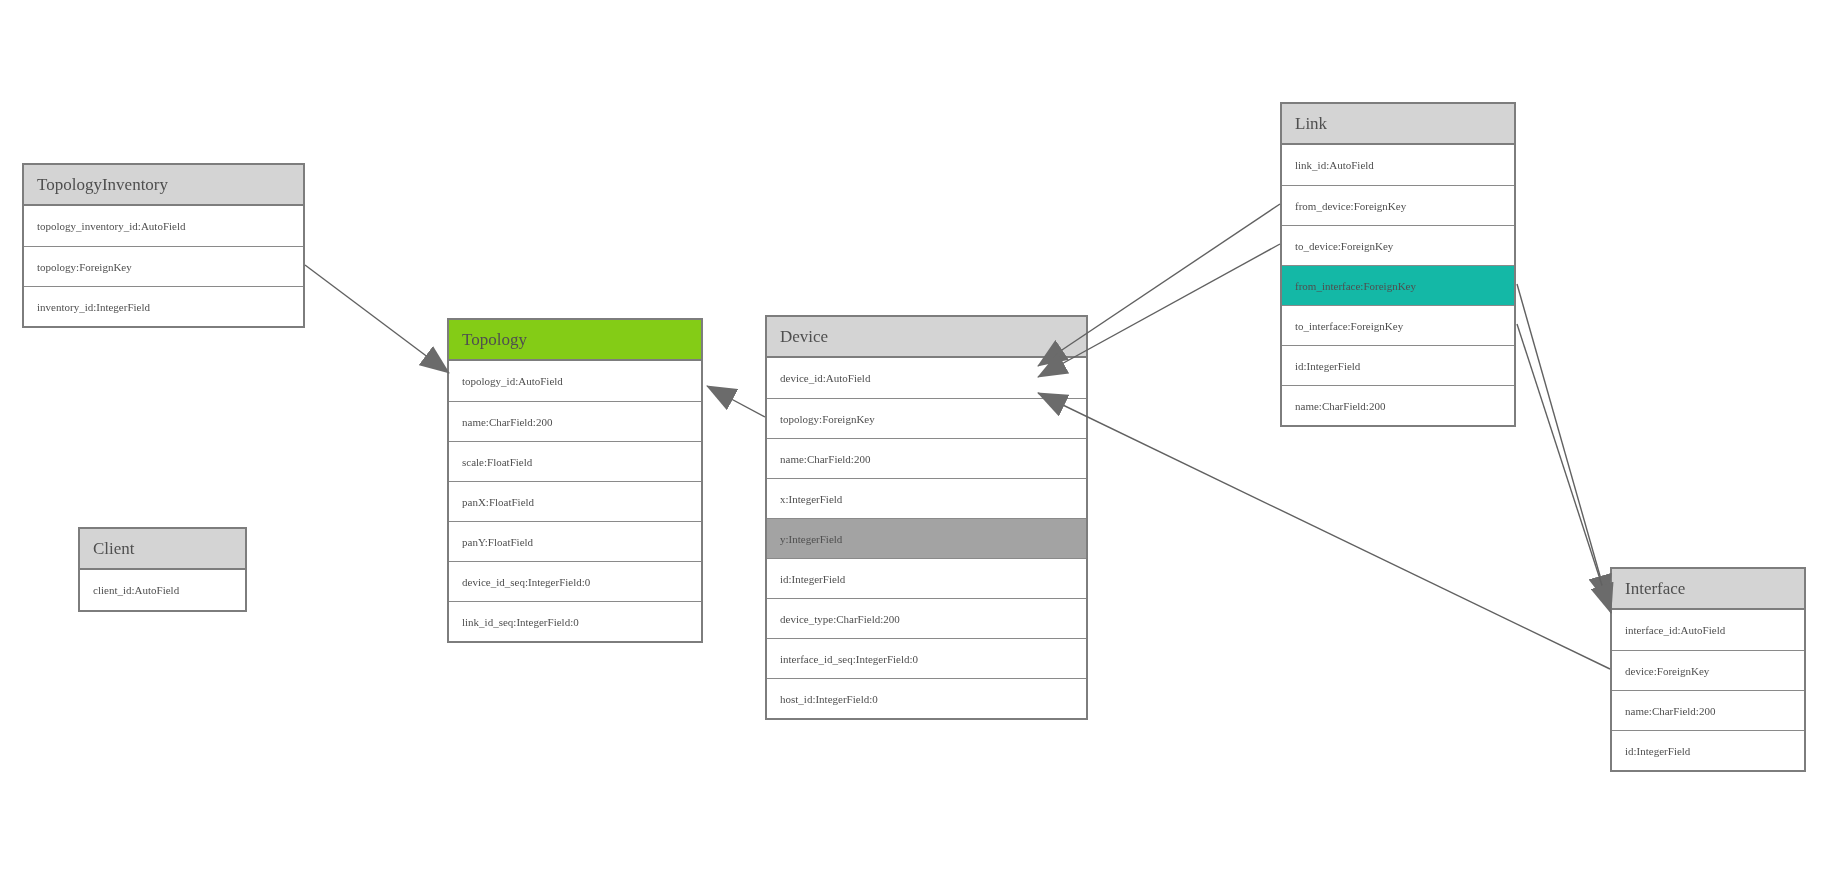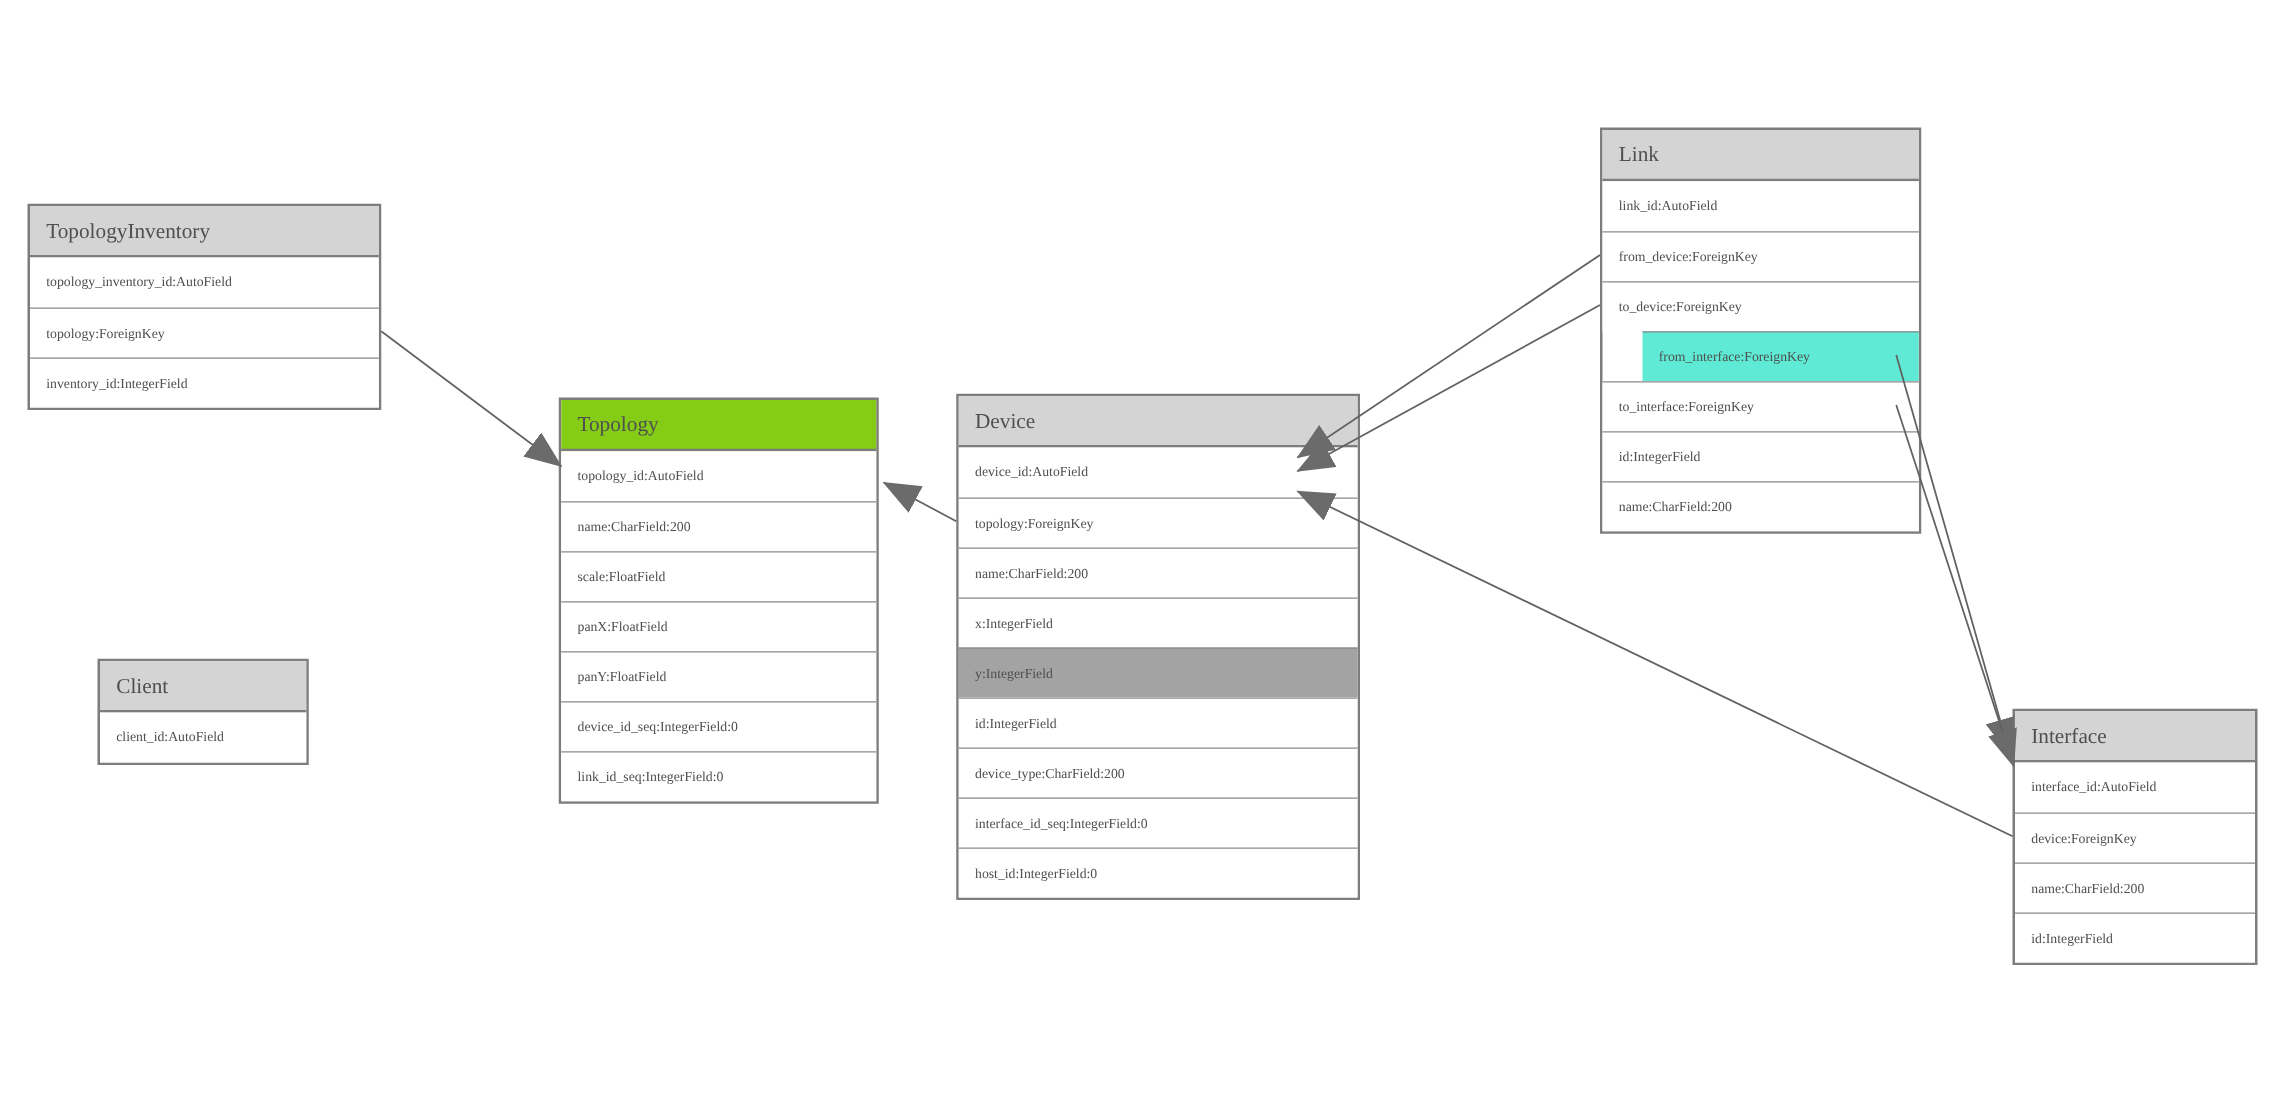--- a/index.html
+++ b/index.html
@@ -104,26 +104,26 @@
         <div class="entity-row" style="background: rgb(255, 255, 255);">device_id:AutoField</div>
         <div class="entity-row" style="background: rgb(255, 255, 255);">topology:ForeignKey</div>
         <div class="entity-row" style="background: rgb(255, 255, 255);">name:CharField:200</div>
         <div class="entity-row" style="background: rgb(255, 255, 255);">x:IntegerField</div>
         <div class="entity-row" style="background: #a3a3a3;">y:IntegerField</div>
         <div class="entity-row" style="background: rgb(255, 255, 255);">id:IntegerField</div>
         <div class="entity-row" style="background: rgb(255, 255, 255);">device_type:CharField:200</div>
         <div class="entity-row" style="background: rgb(255, 255, 255);">interface_id_seq:IntegerField:0</div>
         <div class="entity-row" style="background: rgb(255, 255, 255);">host_id:IntegerField:0</div>
       </div>
-      <div class="entity" style="left: 1280px; top: 102px; width: 257px; border-color: rgb(125, 125, 125); color: rgb(79, 79, 79);">
+      <div class="entity" style="left: 1280px; top: 102px; width: 236px; border-color: rgb(125, 125, 125); color: rgb(79, 79, 79);">
         <div class="entity-header" style="background: rgb(212, 212, 212); border-bottom-color: rgb(125, 125, 125);">Link</div>
         <div class="entity-row" style="background: rgb(255, 255, 255);">link_id:AutoField</div>
         <div class="entity-row" style="background: rgb(255, 255, 255);">from_device:ForeignKey</div>
         <div class="entity-row" style="background: rgb(255, 255, 255);">to_device:ForeignKey</div>
-        <div class="entity-row" style="background: #5eead4; margin-left: 32px;">from_interface:ForeignKey</div>
+        <div class="entity-row" style="background: #14b8a6;">from_interface:ForeignKey</div>
         <div class="entity-row" style="background: rgb(255, 255, 255);">to_interface:ForeignKey</div>
         <div class="entity-row" style="background: rgb(255, 255, 255);">id:IntegerField</div>
         <div class="entity-row" style="background: rgb(255, 255, 255);">name:CharField:200</div>
       </div>
       <div class="entity" style="left: 1610px; top: 567px; width: 196px; border-color: rgb(125, 125, 125); color: rgb(79, 79, 79);">
         <div class="entity-header" style="background: rgb(212, 212, 212); border-bottom-color: rgb(125, 125, 125);">Interface</div>
         <div class="entity-row" style="background: rgb(255, 255, 255);">interface_id:AutoField</div>
         <div class="entity-row" style="background: rgb(255, 255, 255);">device:ForeignKey</div>
         <div class="entity-row" style="background: rgb(255, 255, 255);">name:CharField:200</div>
         <div class="entity-row" style="background: rgb(255, 255, 255);">id:IntegerField</div>

